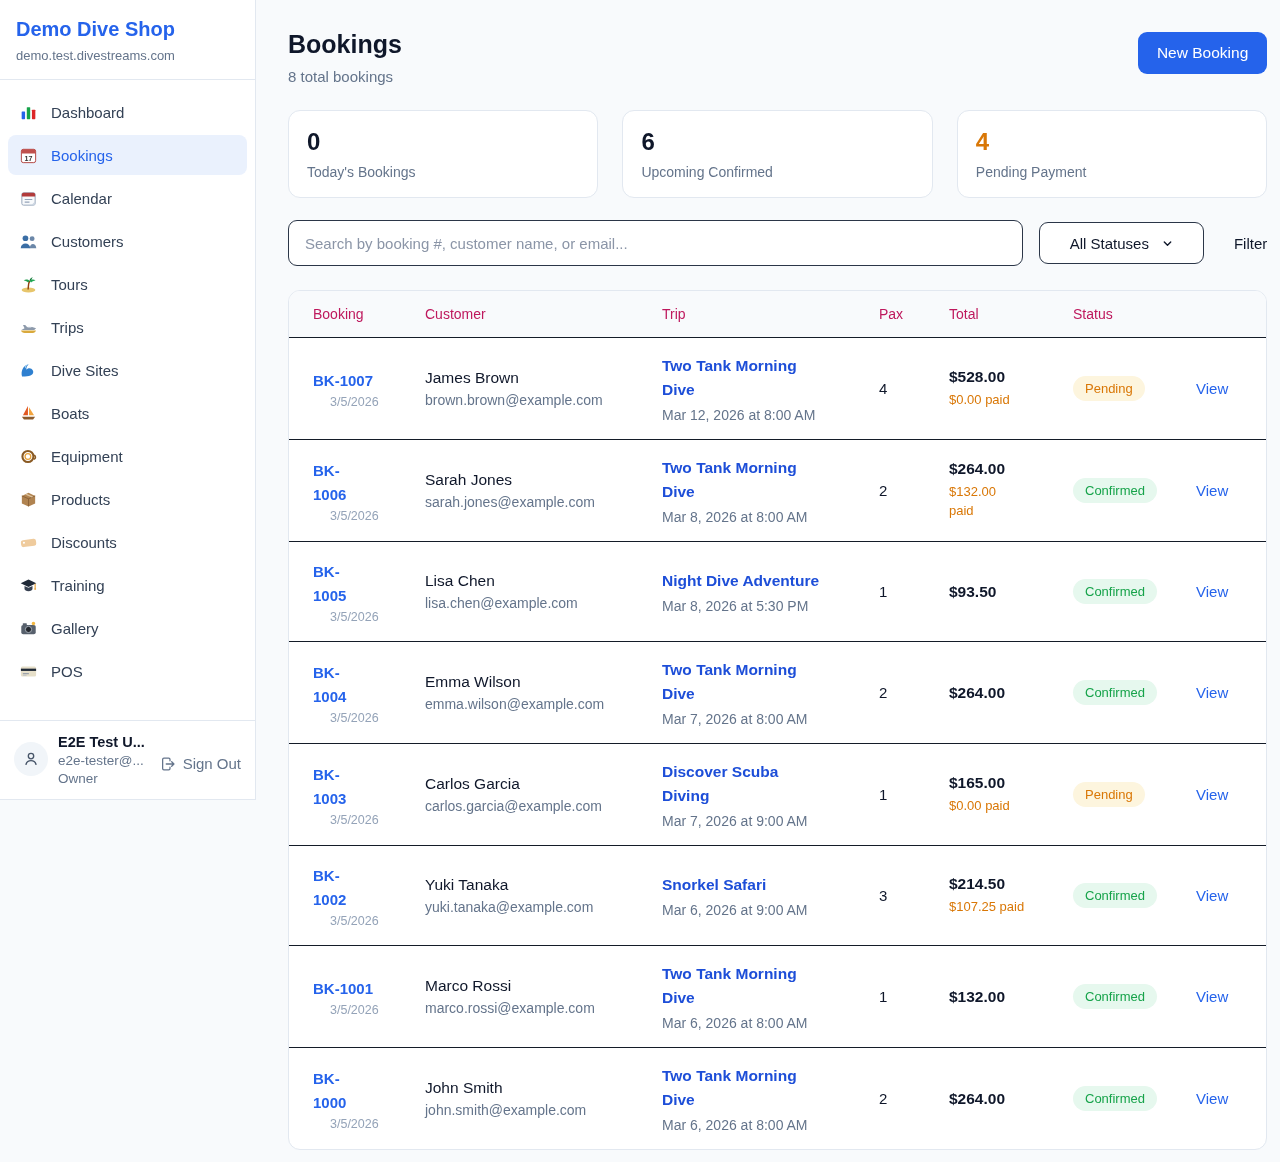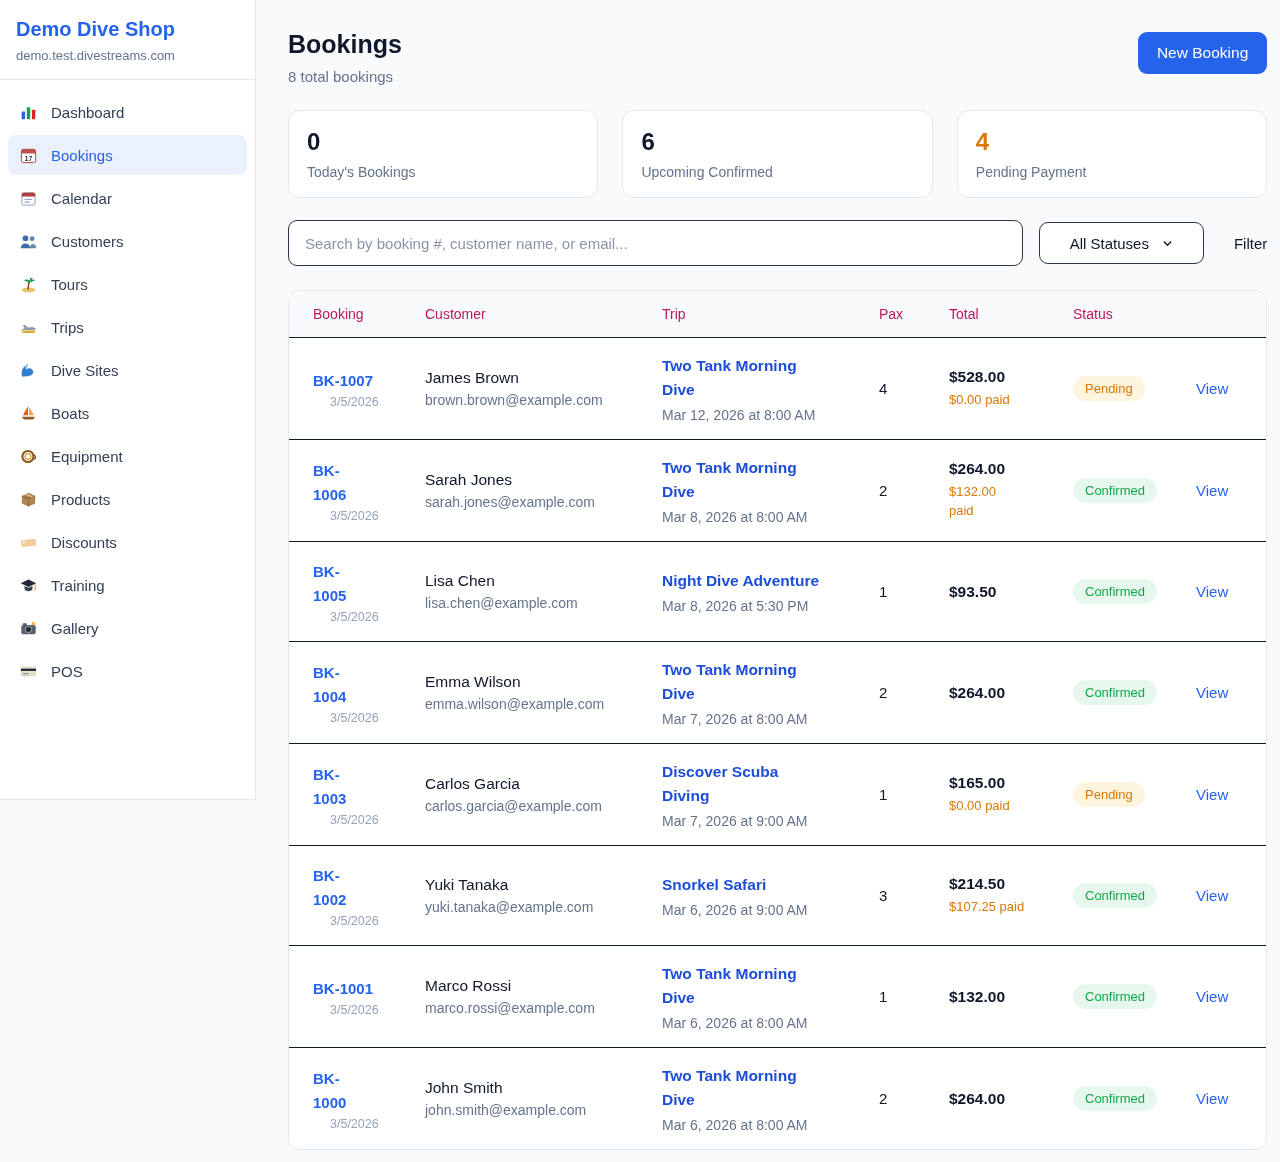--- a/index.html
+++ b/index.html
@@ -215,20 +215,42 @@
             <svg viewBox="0 0 20 20">
               <rect x="2" y="4.8" width="16" height="10.4" rx="1.6" fill="#e6dfc9"></rect>
               <rect x="2" y="7" width="16" height="2.4" fill="#1f2937"></rect>
               <rect x="4" y="11.6" width="6.4" height="1.3" fill="#9aa1ab"></rect>
               <rect x="4" y="13.4" width="4" height="1" fill="#b8bec6"></rect>
             </svg>
           </span>
     <span class="nav-label">POS</span>
   </div>
       </nav>
+    <div class="user-section">
+      <div class="avatar">
+        <svg viewBox="0 0 20 20">
+            <circle cx="10" cy="6.8" r="3" fill="none" stroke="#475569" stroke-width="1.5"></circle>
+            <path d="M4.3 16.5c.6-3.1 2.8-4.7 5.7-4.7s5.1 1.6 5.7 4.7" fill="none" stroke="#475569" stroke-width="1.5"></path>
+          </svg>
+      </div>
+      <div class="user-info">
+        <div class="user-name">E2E Test U...</div>
+        <div class="user-email">e2e-tester@...</div>
+        <div class="user-role">Owner</div>
+      </div>
+      <div class="signout">
+        <span style="display:flex">
+            <svg viewBox="0 0 20 20" fill="none" stroke="#64748b" stroke-width="1.6" stroke-linecap="round" stroke-linejoin="round">
+              <path d="M12.5 6V4.3c0-.9-.7-1.6-1.6-1.6H4.9c-.9 0-1.6.7-1.6 1.6v11.4c0 .9.7 1.6 1.6 1.6h6c.9 0 1.6-.7 1.6-1.6V14"></path>
+              <path d="M7.8 10h9.4M14.6 7.2L17.4 10l-2.8 2.8"></path>
+            </svg>
+          </span>
+        <span>Sign Out</span>
+      </div>
+    </div>
   </aside>
 
   <main class="main">
     <div class="page-header">
       <div>
         <div class="page-title">Bookings</div>
         <div class="page-subtitle">8 total bookings</div>
       </div>
       <button class="btn-primary">New Booking</button>
     </div>

